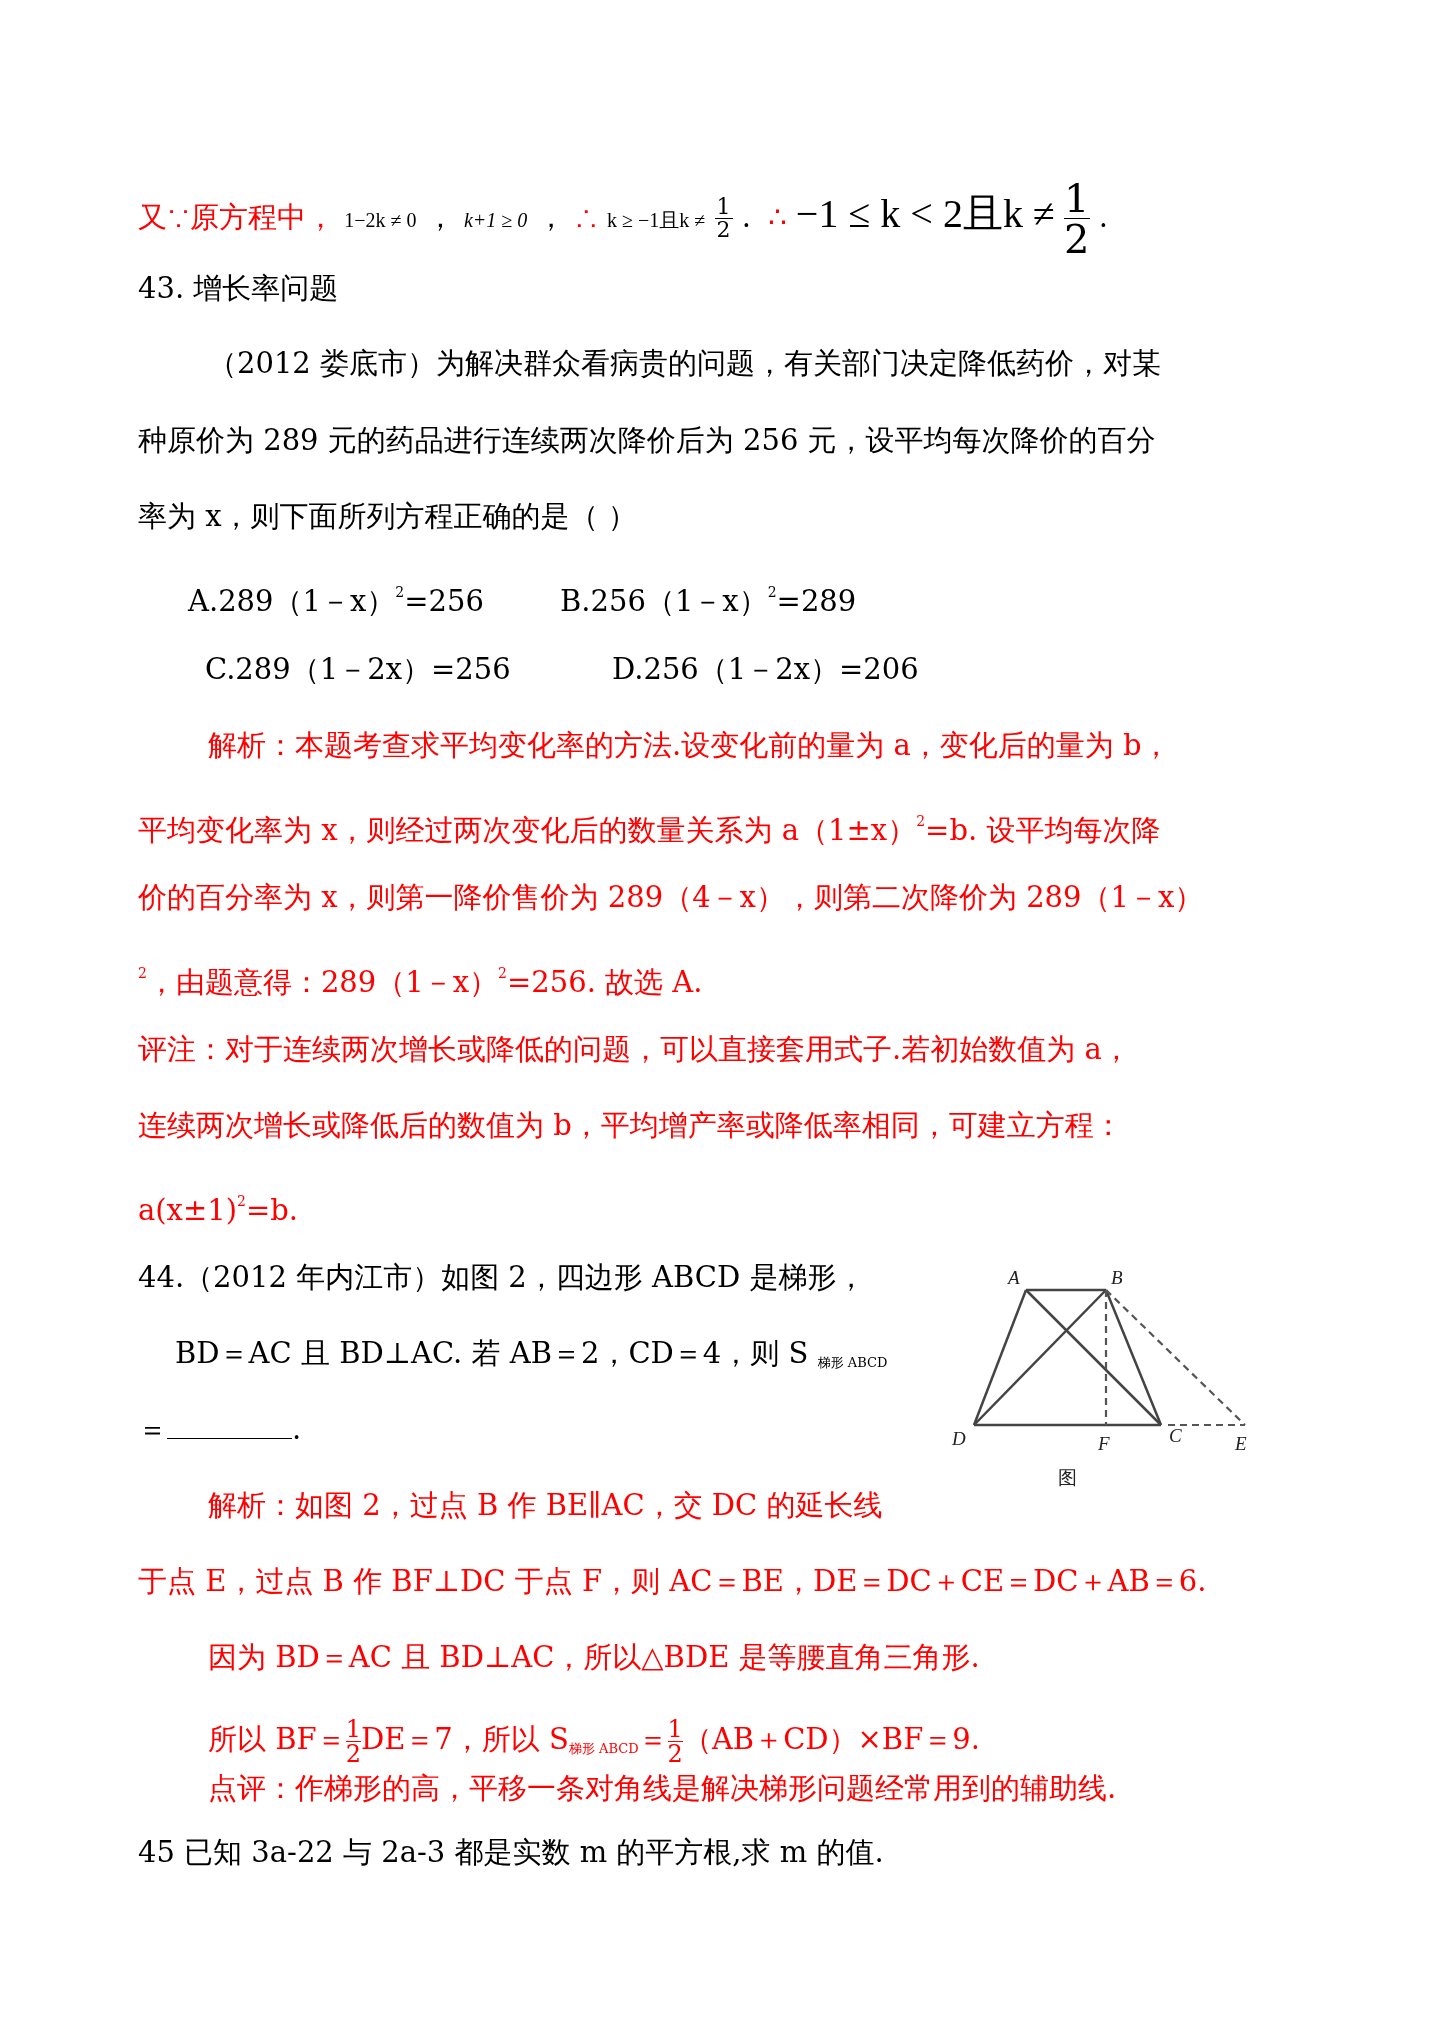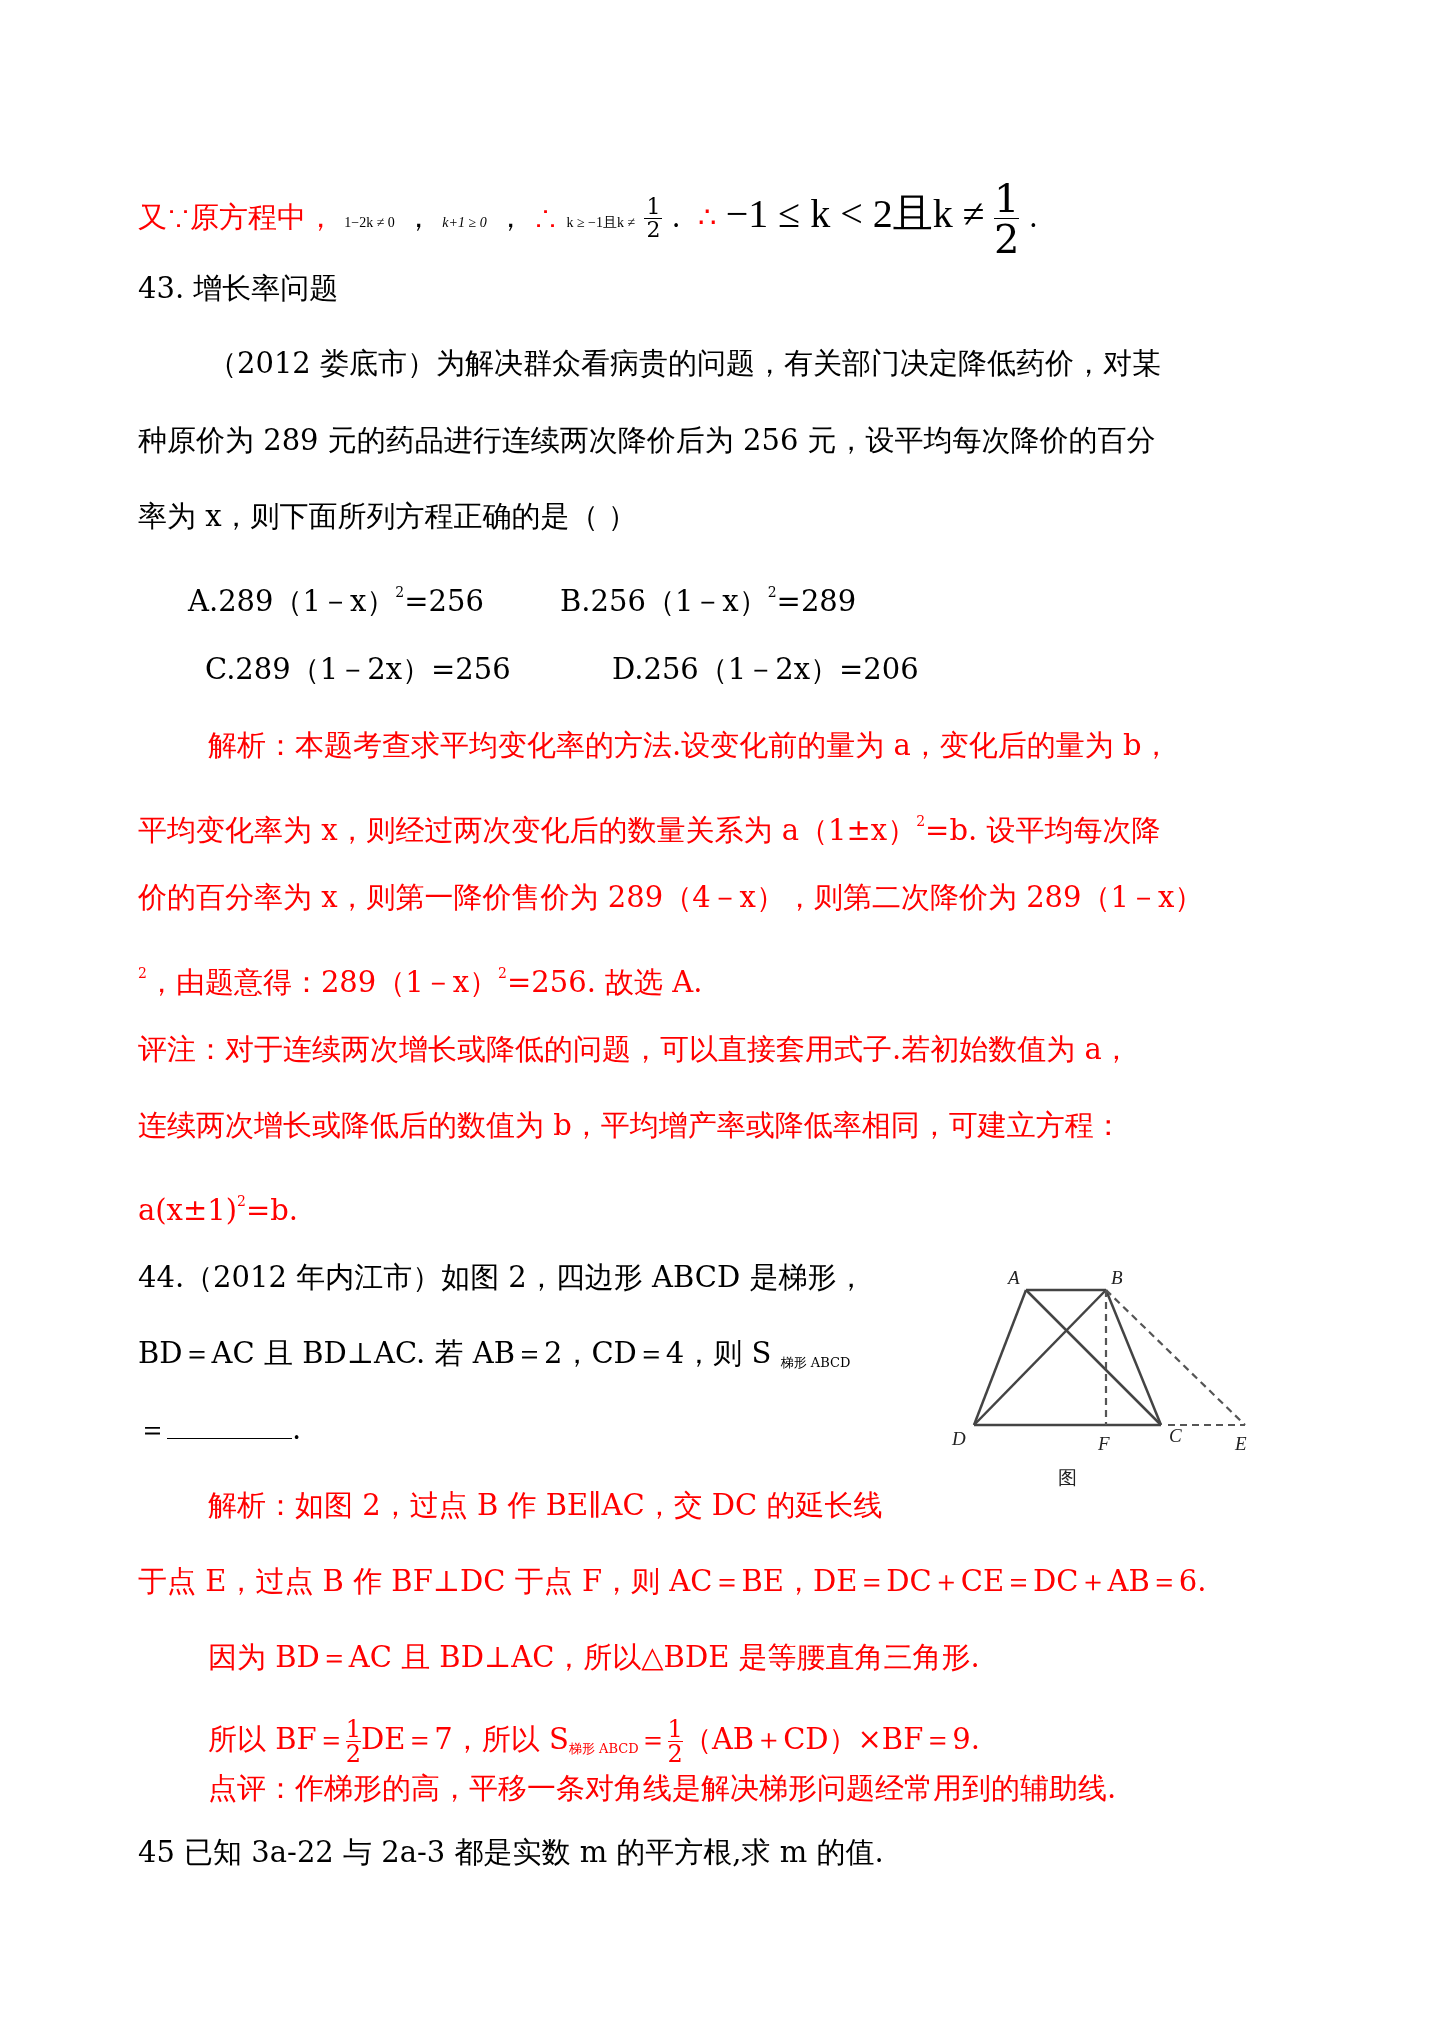--- a/index.html
+++ b/index.html
@@ -1,21 +1,21 @@
 <!DOCTYPE html>
 <html><head>
   <meta charset="utf-8">
   <style>
     html, body { margin: 0; padding: 0; background: #ffffff; }
     body { width: 1440px; height: 2037px; position: relative; overflow: hidden;
            font-family: "DejaVu Serif", "Liberation Serif", serif; color: #000; }
     .line { position: absolute; left: 138px; white-space: nowrap; font-size: 29px; line-height: 40px; }
     .red { color: #ff0000; }
     .ind { left: 208px; }
-    .math-small { font-family: "Liberation Serif", serif; font-size: 14px; }
+    .math-small { font-family: "Liberation Serif", serif; font-size: 20px; }
     .math-big { font-family: "Liberation Serif", serif; font-size: 40px; }
     .frac { display: inline-block; vertical-align: middle; text-align: center; line-height: 1; }
     .frac .num, .frac .den { display: block; }
     .frac .bar { display: block; border-top: 1.5px solid currentColor; }
     .frac.sm { font-size: 22px; }
     .frac.sm .num, .frac.sm .den { padding: 0 2px; }
     .frac.lg { font-size: 40px; }
     .frac.md { font-size: 24px; }
     sup { font-size: 14px; vertical-align: 14px; }
     .sub { font-size: 13px; vertical-align: -4px; }
@@ -75,21 +75,21 @@
   <sup>2</sup><span>，由题意得：289（1－x）</span><sup>2</sup><span>=256. 故选 A.</span>
 </div>
 
 <div class="line red" style="top:1029px;">评注：对于连续两次增长或降低的问题，可以直接套用式子.若初始数值为 a，</div>
 <div class="line red" style="top:1105px;">连续两次增长或降低后的数值为 b，平均增产率或降低率相同，可建立方程：</div>
 <div class="line red" style="top:1181px;">
   <span>a(x±1)</span><sup>2</sup><span>=b.</span>
 </div>
 
 <div class="line" style="top:1257px;">44.（2012 年内江市）如图 2，四边形 ABCD 是梯形，</div>
-<div class="line" style="top:1333px;">
+<div class="line" style="top:1333px;margin-left:37px;">
   <span>BD＝AC 且 BD⊥AC. 若 AB＝2，CD＝4，则 S</span>
   <span class="sub">梯形 ABCD</span>
 </div>
 <div class="line" style="top:1409px;">
   <span>＝</span><span class="blank"></span><span>.</span>
 </div>
 
 <div id="figure">
   <svg width="340" height="240" viewBox="0 0 340 240">
     <g stroke="#444" stroke-width="2.5" fill="none">

